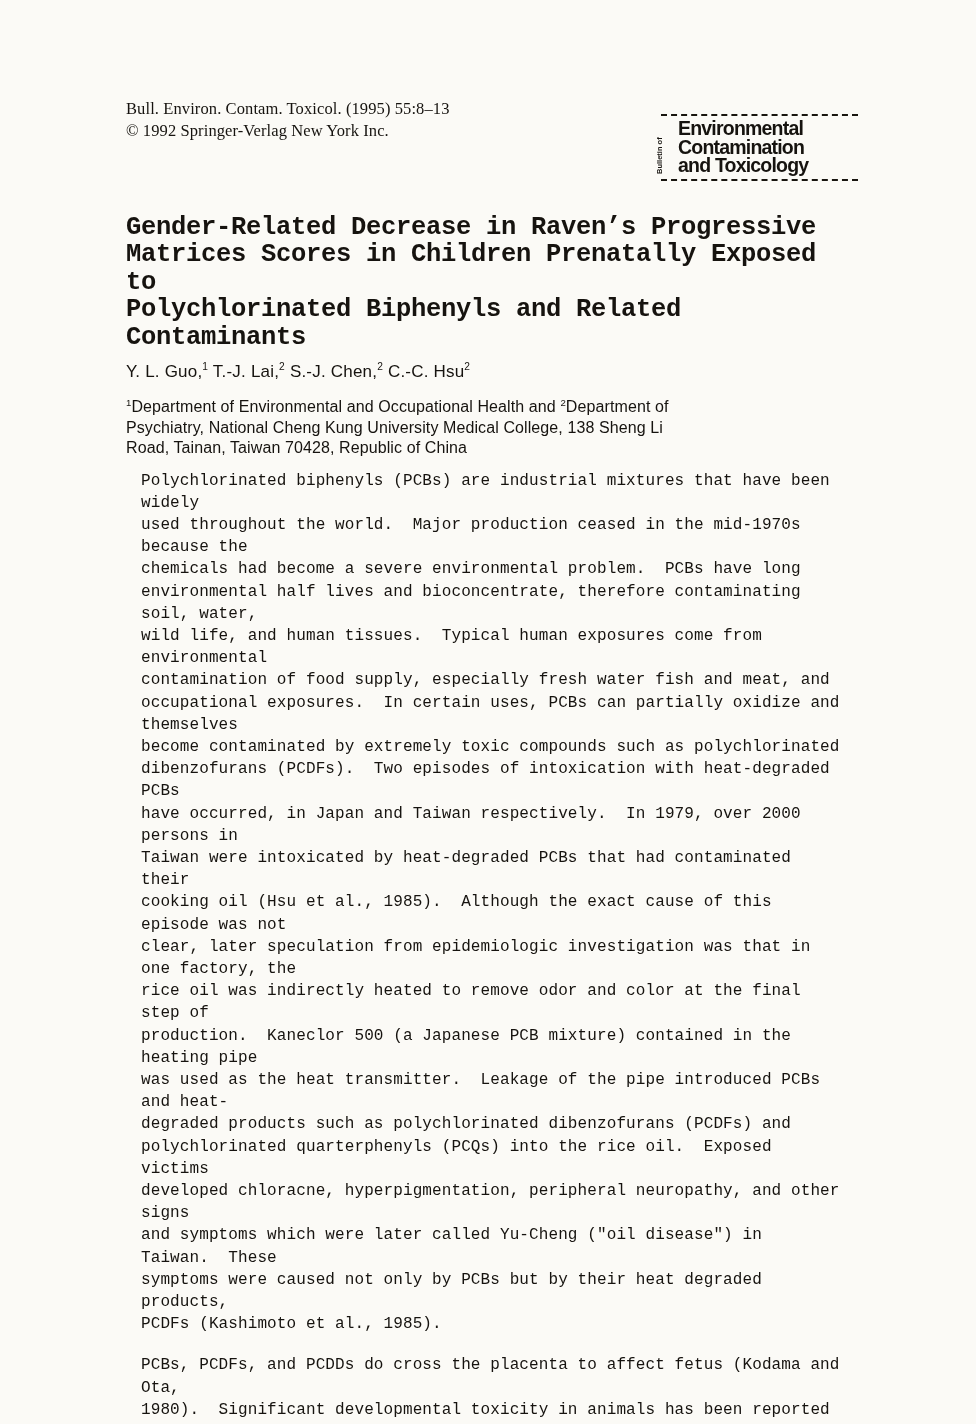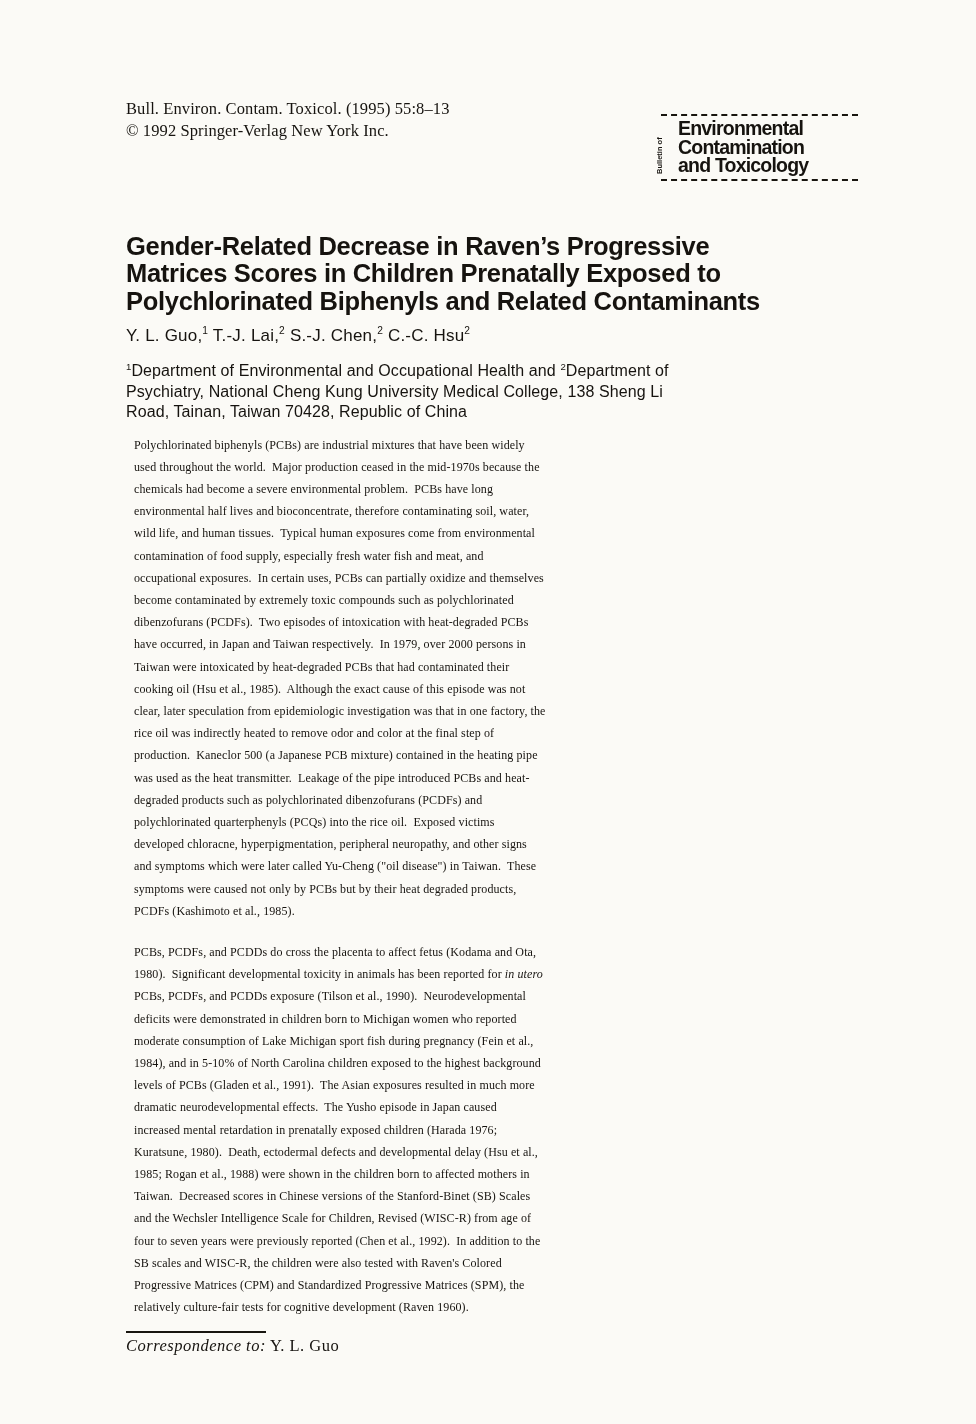--- a/index.html
+++ b/index.html
@@ -33,22 +33,22 @@
     position:absolute;left:3px;bottom:5px;
     transform-origin:0 100%;
     transform:rotate(-90deg);
     font-size:7.5px;line-height:8px;
     letter-spacing:0;
     white-space:nowrap;
     font-weight:700;
   }
   
   .title{
-    margin:52px 0 0;
-    font-family:Liberation Sans, sans-serif;
+    margin:33px 0 0;
+    font-family:Liberation Mono, monospace;
     font-weight:700;
     font-size:25.5px;
     line-height:27.5px;
     letter-spacing:-0.3px;
   }
   .authors{
     margin-top:11px;
     font-family:"Liberation Sans","DejaVu Sans",sans-serif;
     font-size:17px;
     letter-spacing:0.2px;
@@ -60,24 +60,25 @@
     line-height:20.5px;
     letter-spacing:0.1px;
   }
   .received{
     margin-top:14px;
     font-size:16px;
     letter-spacing:0.2px;
   }
   
   .body-par{
-    margin:8px;
-    font-size:12px;
+    margin:15px;
+    font-size:16px;
     line-height:22.2px;
     letter-spacing:0.1px;
+    font-family:Liberation Mono, monospace;
   }
   .body-par.first{margin-top:11px;}
   .body-par.second{margin-top:19px;}
   sup{font-size:0.6em;line-height:0;vertical-align:super;}
   
   .foot-rule{
     width:140px;height:0;
     border-top:2px solid #18150f;
     margin-top:13px;
   }

